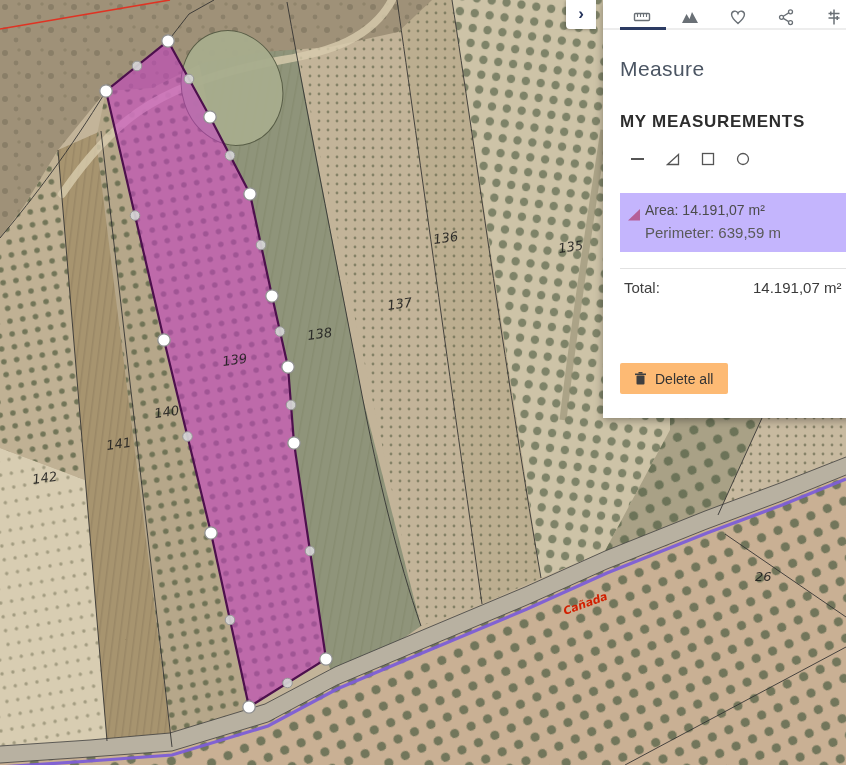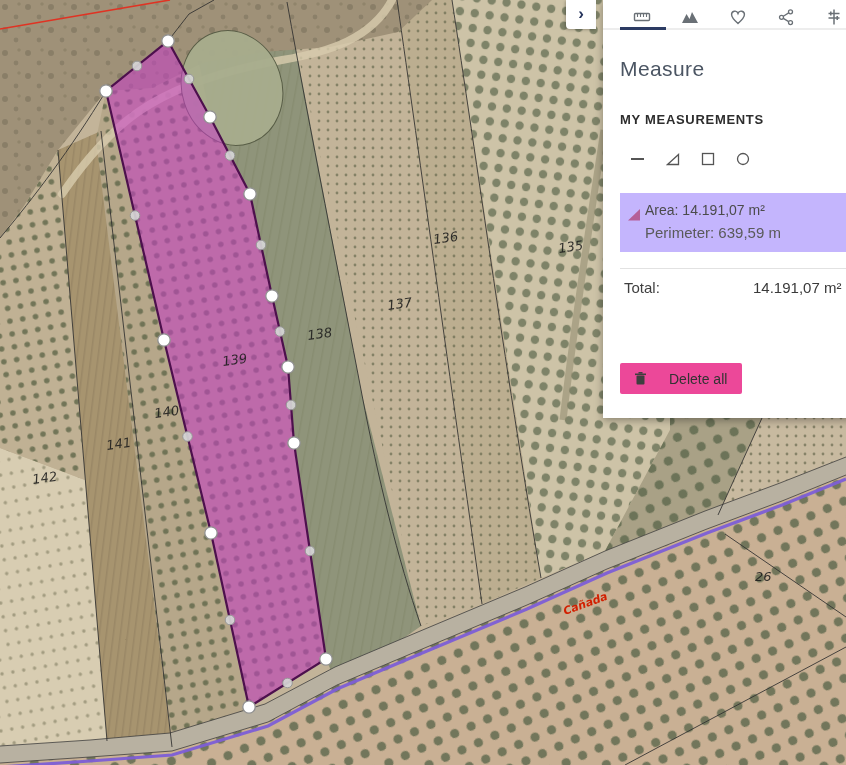--- a/index.html
+++ b/index.html
@@ -19,36 +19,36 @@
   .collapse-btn{position:absolute;left:566px;top:0;width:30px;height:29px;background:#fff;
                 border-radius:0 0 0 4px;box-shadow:-1px 1px 3px rgba(0,0,0,.25);
                 color:#26345c;font-size:17px;font-weight:bold;text-align:center;line-height:27px;
                 cursor:pointer;}
   .tabs{position:absolute;top:0;left:0;right:0;height:28px;display:flex;align-items:center;
         justify-content:space-between;padding:3px 11px 0 30px;}
   .tab{width:18px;height:18px;cursor:pointer;}
   .tabs-divider{position:absolute;top:28px;left:0;right:0;height:2px;background:#ededed;}
   .tab-underline{position:absolute;top:27px;left:17px;width:46px;height:3px;background:#2c3b63;z-index:2;}
   .panel-title{position:absolute;left:17px;top:57px;font-size:21px;color:#4b5563;letter-spacing:.4px;}
-  .section-heading{position:absolute;left:17px;top:112px;font-size:13px;font-weight:bold;
+  .section-heading{position:absolute;left:17px;top:112px;font-size:17px;font-weight:bold;
                    color:#2d2d2d;letter-spacing:.7px;}
   .tools{position:absolute;left:27px;top:150px;height:18px;display:flex;align-items:center;gap:20px;}
   .tool{display:flex;align-items:center;justify-content:center;width:15px;height:15px;cursor:pointer;}
   .line-glyph{width:13px;height:2px;background:#555;}
   .hl-card{position:absolute;left:17px;top:193px;right:0;height:59px;background:#c4b5fd;}
   .hl-tri{position:absolute;left:7px;top:15px;}
   .hl-line1{position:absolute;left:25px;top:9px;font-size:14px;color:#4b4b4b;}
   .hl-line2{position:absolute;left:25px;top:31px;font-size:15px;color:#5a5a5a;}
   .stats{position:absolute;left:0;right:0;top:268px;}
   .stat-row{margin-left:17px;border-top:1px solid #e2e2e2;height:37px;position:relative;
             display:flex;align-items:center;font-size:15px;color:#3f3f3f;}
   .stat-row .stat-label{padding-left:4px;}
   .stat-row .stat-value{position:absolute;left:133px;color:#3a3a3a;}
-  .delete-btn{position:absolute;left:17px;top:363px;height:31px;background:#ec4899;border:none;
-              border-radius:2px;display:flex;align-items:center;gap:23px;padding:0 15px;
+  .delete-btn{position:absolute;left:17px;top:363px;height:31px;background:#fdba74;border:none;
+              border-radius:2px;display:flex;align-items:center;gap:9px;padding:0 15px;
               font-size:14px;color:#333;font-family:"Liberation Sans",sans-serif;cursor:pointer;}
 </style>
 </head>
 <body>
 
 <div class="stage">
 
   <svg class="map" width="846" height="765" viewBox="0 0 846 765">
     <defs>
       <pattern id="dotsLg" width="18" height="18" patternUnits="userSpaceOnUse" patternTransform="rotate(-24)">

